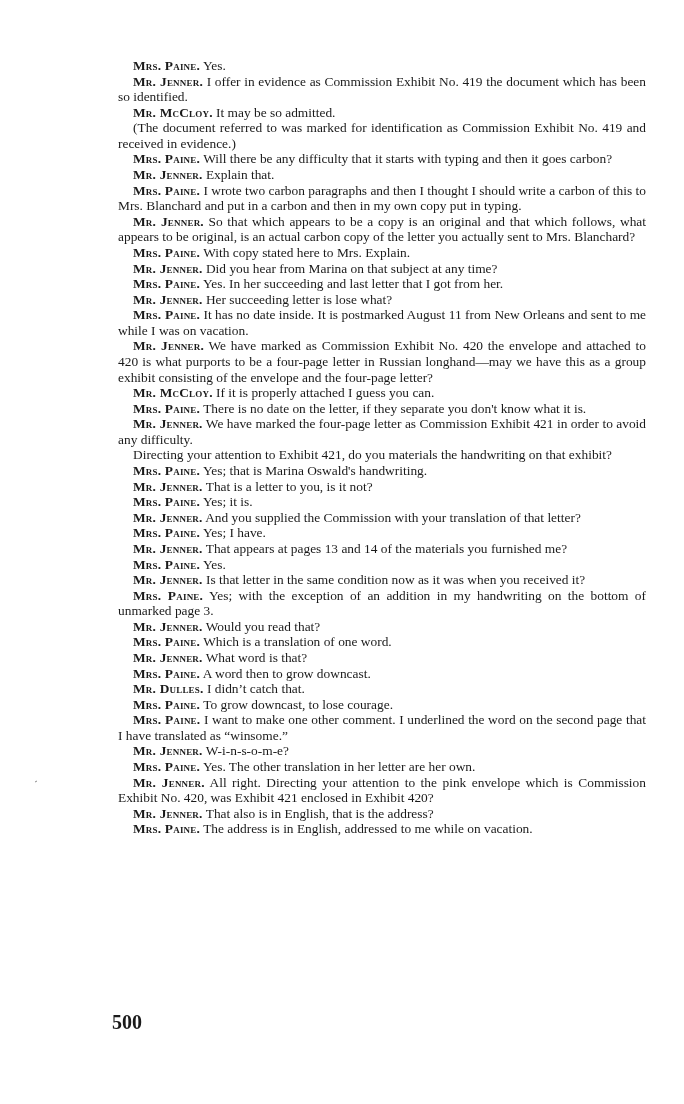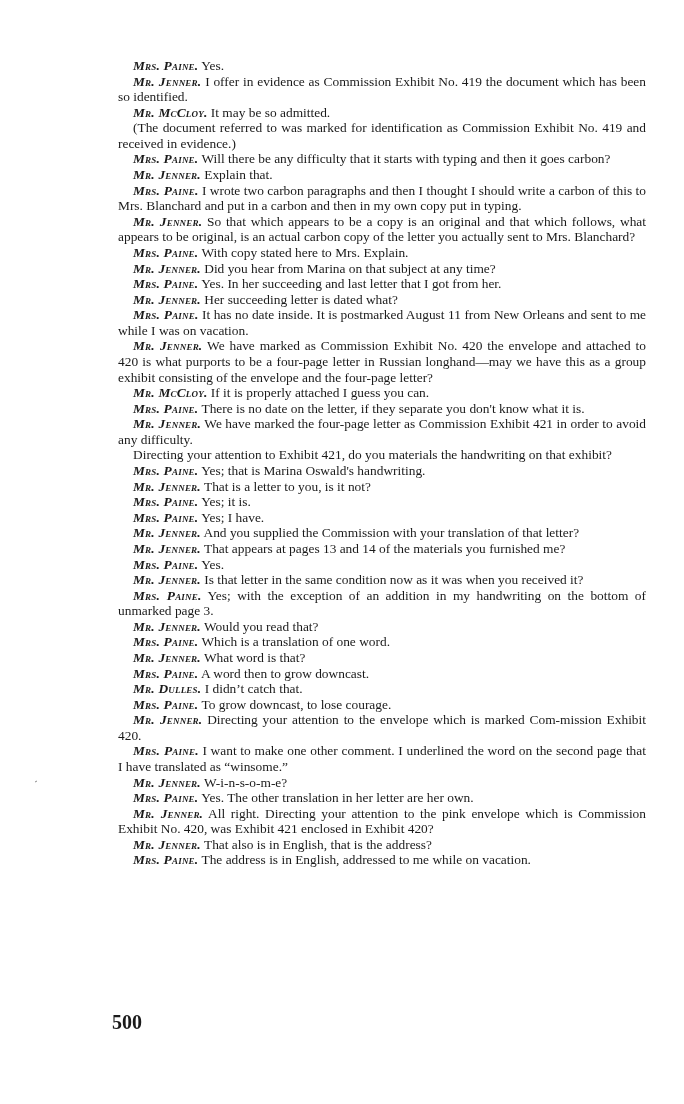--- a/index.html
+++ b/index.html
@@ -4,21 +4,21 @@
 <style>
   html, body { margin: 0; padding: 0; background: #ffffff; }
   body { width: 684px; height: 1104px; position: relative; overflow: hidden; }
   .page {
     position: absolute; left: 118px; top: 58px; width: 528px;
     font-family: "Liberation Serif", "DejaVu Serif", serif;
     font-size: 13.4px; line-height: 15.58px; color: #1a1a1a;
     text-align: justify;
   }
   .para { margin: 0; text-indent: 15px; }
-  .spk { font-weight: bold; font-variant: small-caps; letter-spacing: 0.2px; font-style: italic; }
+  .spk { font-weight: bold; font-variant: small-caps; letter-spacing: 0.2px; }
   .txt { }
   .pagenum {
     position: absolute; left: 112px; top: 1011px;
     font-family: "Liberation Serif", "DejaVu Serif", serif;
     font-size: 20px; font-weight: bold; color: #1a1a1a;
   }
   .speck { position: absolute; left: 35px; top: 781px; width: 2px; height: 1px; background: #888; transform: rotate(-40deg); }
 </style>
 </head>
 <body>
@@ -28,43 +28,42 @@
     <p class="para"><span class="spk">Mr. Jenner.</span><span class="txt"> I offer in evidence as Commission Exhibit No. 419 the document which has been so identified.</span></p>
     <p class="para"><span class="spk">Mr. McCloy.</span><span class="txt"> It may be so admitted.</span></p>
     <p class="para"><span class="txt">(The document referred to was marked for identification as Commission Exhibit No. 419 and received in evidence.)</span></p>
     <p class="para"><span class="spk">Mrs. Paine.</span><span class="txt"> Will there be any difficulty that it starts with typing and then it goes carbon?</span></p>
     <p class="para"><span class="spk">Mr. Jenner.</span><span class="txt"> Explain that.</span></p>
     <p class="para"><span class="spk">Mrs. Paine.</span><span class="txt"> I wrote two carbon paragraphs and then I thought I should write a carbon of this to Mrs. Blanchard and put in a carbon and then in my own copy put in typing.</span></p>
     <p class="para"><span class="spk">Mr. Jenner.</span><span class="txt"> So that which appears to be a copy is an original and that which follows, what appears to be original, is an actual carbon copy of the letter you actually sent to Mrs. Blanchard?</span></p>
     <p class="para"><span class="spk">Mrs. Paine.</span><span class="txt"> With copy stated here to Mrs. Explain.</span></p>
     <p class="para"><span class="spk">Mr. Jenner.</span><span class="txt"> Did you hear from Marina on that subject at any time?</span></p>
     <p class="para"><span class="spk">Mrs. Paine.</span><span class="txt"> Yes.  In her succeeding and last letter that I got from her.</span></p>
-    <p class="para"><span class="spk">Mr. Jenner.</span><span class="txt"> Her succeeding letter is dated what?</span></p>
+    <p class="para"><span class="spk">Mr. Jenner.</span><span class="txt"> Her succeeding letter is lose what?</span></p>
     <p class="para"><span class="spk">Mrs. Paine.</span><span class="txt"> It has no date inside.  It is postmarked August 11 from New Orleans and sent to me while I was on vacation.</span></p>
     <p class="para"><span class="spk">Mr. Jenner.</span><span class="txt"> We have marked as Commission Exhibit No. 420 the envelope and attached to 420 is what purports to be a four-page letter in Russian longhand—may we have this as a group exhibit consisting of the envelope and the four-page letter?</span></p>
     <p class="para"><span class="spk">Mr. McCloy.</span><span class="txt"> If it is properly attached I guess you can.</span></p>
     <p class="para"><span class="spk">Mrs. Paine.</span><span class="txt"> There is no date on the letter, if they separate you don't know what it is.</span></p>
     <p class="para"><span class="spk">Mr. Jenner.</span><span class="txt"> We have marked the four-page letter as Commission Exhibit 421 in order to avoid any difficulty.</span></p>
     <p class="para"><span class="txt">Directing your attention to Exhibit 421, do you materials the handwriting on that exhibit?</span></p>
     <p class="para"><span class="spk">Mrs. Paine.</span><span class="txt"> Yes; that is Marina Oswald's handwriting.</span></p>
     <p class="para"><span class="spk">Mr. Jenner.</span><span class="txt"> That is a letter to you, is it not?</span></p>
     <p class="para"><span class="spk">Mrs. Paine.</span><span class="txt"> Yes; it is.</span></p>
+    <p class="para"><span class="spk">Mr. Jenner.</span><span class="txt"> And you supplied the Commission with your translation of that letter?</span></p>
     <p class="para"><span class="spk">Mrs. Paine.</span><span class="txt"> Yes; I have.</span></p>
-    <p class="para"><span class="spk">Mr. Jenner.</span><span class="txt"> And you supplied the Commission with your translation of that letter?</span></p>
     <p class="para"><span class="spk">Mr. Jenner.</span><span class="txt"> That appears at pages 13 and 14 of the materials you furnished me?</span></p>
     <p class="para"><span class="spk">Mrs. Paine.</span><span class="txt"> Yes.</span></p>
     <p class="para"><span class="spk">Mr. Jenner.</span><span class="txt"> Is that letter in the same condition now as it was when you received it?</span></p>
     <p class="para"><span class="spk">Mrs. Paine.</span><span class="txt"> Yes; with the exception of an addition in my handwriting on the bottom of unmarked page 3.</span></p>
     <p class="para"><span class="spk">Mr. Jenner.</span><span class="txt"> Would you read that?</span></p>
     <p class="para"><span class="spk">Mrs. Paine.</span><span class="txt"> Which is a translation of one word.</span></p>
     <p class="para"><span class="spk">Mr. Jenner.</span><span class="txt"> What word is that?</span></p>
     <p class="para"><span class="spk">Mrs. Paine.</span><span class="txt"> A word then to grow downcast.</span></p>
     <p class="para"><span class="spk">Mr. Dulles.</span><span class="txt"> I didn’t catch that.</span></p>
     <p class="para"><span class="spk">Mrs. Paine.</span><span class="txt"> To grow downcast, to lose courage.</span></p>
-    <p class="para"><span class="spk">Mr. Jenner.</span><span class="txt"> Directing your attention to the envelope which is marked Com-mission Exhibit 420.</span></p>
     <p class="para"><span class="spk">Mrs. Paine.</span><span class="txt"> I want to make one other comment.  I underlined the word on the second page that I have translated as “winsome.”</span></p>
     <p class="para"><span class="spk">Mr. Jenner.</span><span class="txt"> W-i-n-s-o-m-e?</span></p>
     <p class="para"><span class="spk">Mrs. Paine.</span><span class="txt"> Yes.  The other translation in her letter are her own.</span></p>
     <p class="para"><span class="spk">Mr. Jenner.</span><span class="txt"> All right.  Directing your attention to the pink envelope which is Commission Exhibit No. 420, was Exhibit 421 enclosed in Exhibit 420?</span></p>
     <p class="para"><span class="spk">Mr. Jenner.</span><span class="txt"> That also is in English, that is the address?</span></p>
     <p class="para"><span class="spk">Mrs. Paine.</span><span class="txt"> The address is in English, addressed to me while on vacation.</span></p>
   </div>
 <div class="pagenum">500</div>
 <div class="speck"></div>
 

